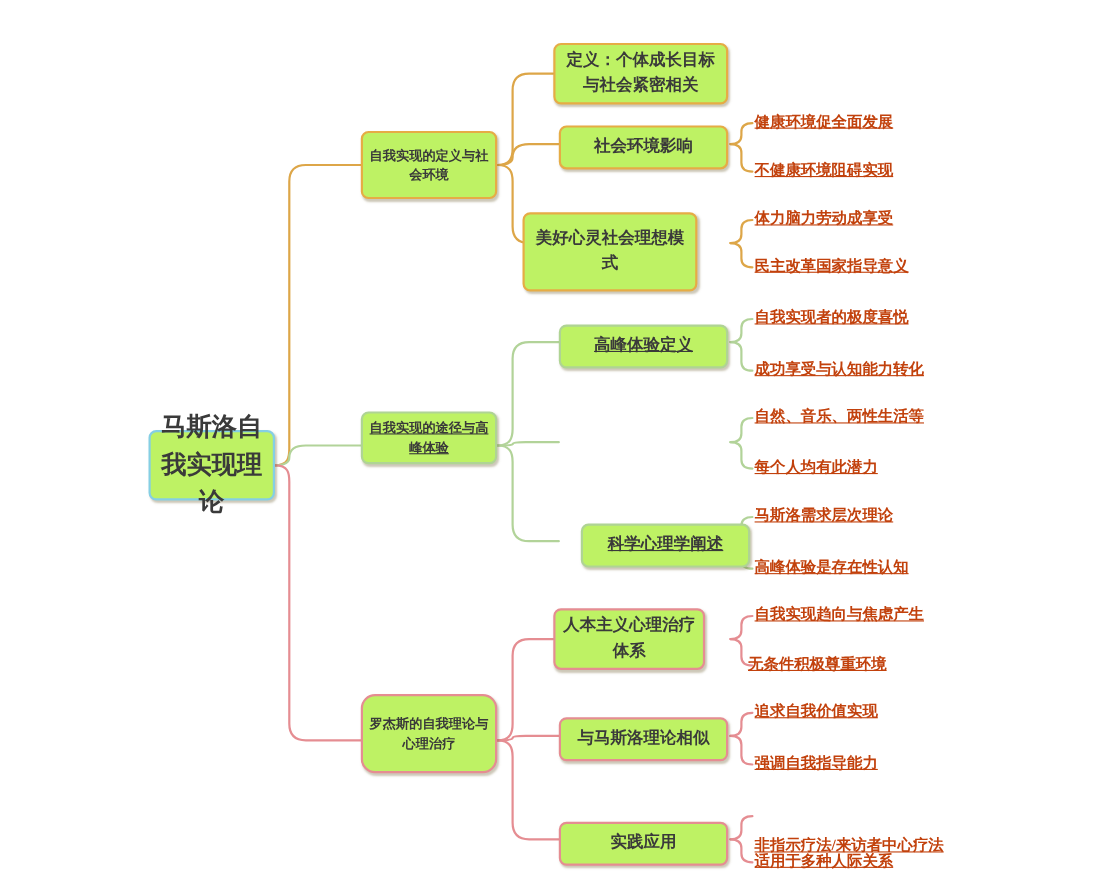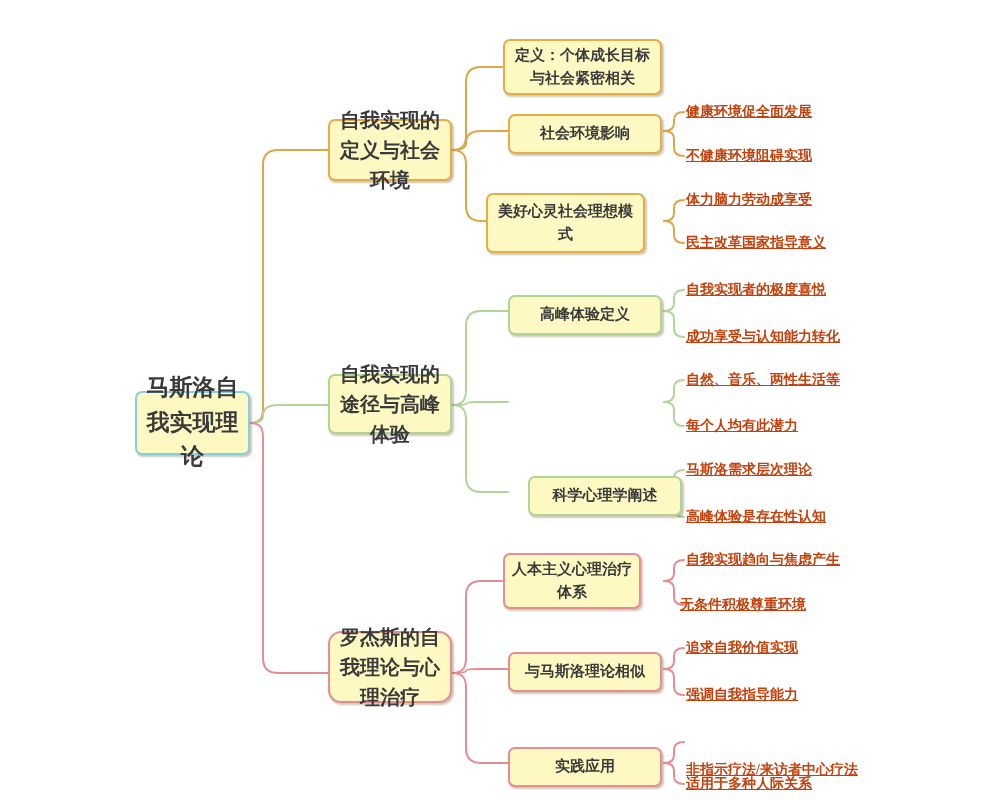--- a/index.html
+++ b/index.html
@@ -3,37 +3,37 @@
 <meta charset="utf-8">
 <style>
   html,body{margin:0;padding:0;background:#ffffff;}
   .canvas{
     position:relative;width:1000px;height:800px;background:#ffffff;overflow:hidden;
     font-family:"Liberation Serif","DejaVu Serif",serif;
   }
   .wires{position:absolute;left:0;top:0;width:1000px;height:800px;}
   .wires path{fill:none;stroke-width:2;stroke-linecap:round;stroke-linejoin:round;}
   .node{
-    position:absolute;box-sizing:border-box;background:#fef9c3;
+    position:absolute;box-sizing:border-box;background:#bef264;
     border:2px solid #999;border-radius:7px;
     display:flex;align-items:center;justify-content:center;text-align:center;
     font-weight:bold;color:#3a3a3a;
     box-shadow:1.5px 2px 2px rgba(110,95,50,.35);
     line-height:1.5;padding:18px 5px;
   }
   .root-box{font-size:23px;}
-  .branch-box{font-size:20px;}
+  .branch-box{font-size:12px;}
   .sub-box{font-size:15px;line-height:1.55;}
   .leaf{
     position:absolute;height:20px;line-height:20px;white-space:nowrap;
     font-size:14px;font-weight:bold;color:#c2410c;text-decoration:underline;
   }
   .bc-cyan{border-color:#85cfe4;}
   .bc-orange{border-color:#e6ac45;}
-  .bc-green{border-color:#afd494;}
+  .bc-green{border-color:#afd494;text-decoration:underline;}
   .bc-red{border-color:#e58d92;}
   .st-orange{stroke:#ddA648;}
   .st-green{stroke:#b2d399;}
   .st-red{stroke:#e58d92;}
 </style>
 </head>
 <body>
 
 <div class="canvas">
 
@@ -71,26 +71,26 @@
     <path class="st-red" d="M 664,581 Q 674,581 674,589 L 674,597 Q 674,605 684,605"></path>
     <path class="st-red" d="M 664,669 Q 674,669 674,661 L 674,656 Q 674,648 684,648"></path>
     <path class="st-red" d="M 664,669 Q 674,669 674,677 L 674,687 Q 674,695 684,695"></path>
     <path class="st-red" d="M 664,763 Q 674,763 674,755 L 674,750 Q 674,742 684,742"></path>
     <path class="st-red" d="M 664,763 Q 674,763 674,771 L 674,776 Q 674,784 684,784"></path>
   </svg>
 
   <div class="node root-box bc-cyan" style="left:135px;top:391px;width:115px;height:64px;">马斯洛自我实现理论</div>
 
   <div class="node branch-box bc-orange" style="left:328px;top:119px;width:124px;height:62px;">自我实现的定义与社会环境</div>
-  <div class="node branch-box bc-green" style="left:328px;top:374px;width:124px;height:60px;">自我实现的途径与高峰体验</div>
+  <div class="node branch-box bc-green" style="left:328px;top:374px;width:124px;height:48px;">自我实现的途径与高峰体验</div>
   <div class="node branch-box bc-red" style="left:328px;top:631px;width:124px;height:72px;border-radius:13px;">罗杰斯的自我理论与心理治疗</div>
 
   <div class="node sub-box bc-orange" style="left:503px;top:39px;width:159px;height:56px;">定义：个体成长目标与社会紧密相关</div>
   <div class="node sub-box bc-orange" style="left:508px;top:114px;width:154px;height:33px;">社会环境影响</div>
-  <div class="node sub-box bc-orange" style="left:486px;top:193px;width:159px;height:60px;">美好心灵社会理想模式</div>
+  <div class="node sub-box bc-orange" style="left:475px;top:193px;width:159px;height:72px;">美好心灵社会理想模式</div>
 
   <div class="node sub-box bc-green" style="left:508px;top:295px;width:154px;height:33px;">高峰体验定义</div>
   <div class="node sub-box bc-green" style="left:508px;top:476px;width:154px;height:33px;margin-left:20px;">科学心理学阐述</div>
 
   <div class="node sub-box bc-red" style="left:503px;top:553px;width:138px;height:56px;">人本主义心理治疗体系</div>
   <div class="node sub-box bc-red" style="left:508px;top:652px;width:154px;height:33px;">与马斯洛理论相似</div>
   <div class="node sub-box bc-red" style="left:508px;top:747px;width:154px;height:33px;">实践应用</div>
 
   <div class="leaf" style="left:686px;top:102px;">健康环境促全面发展</div>
   <div class="leaf" style="left:686px;top:146px;">不健康环境阻碍实现</div>

